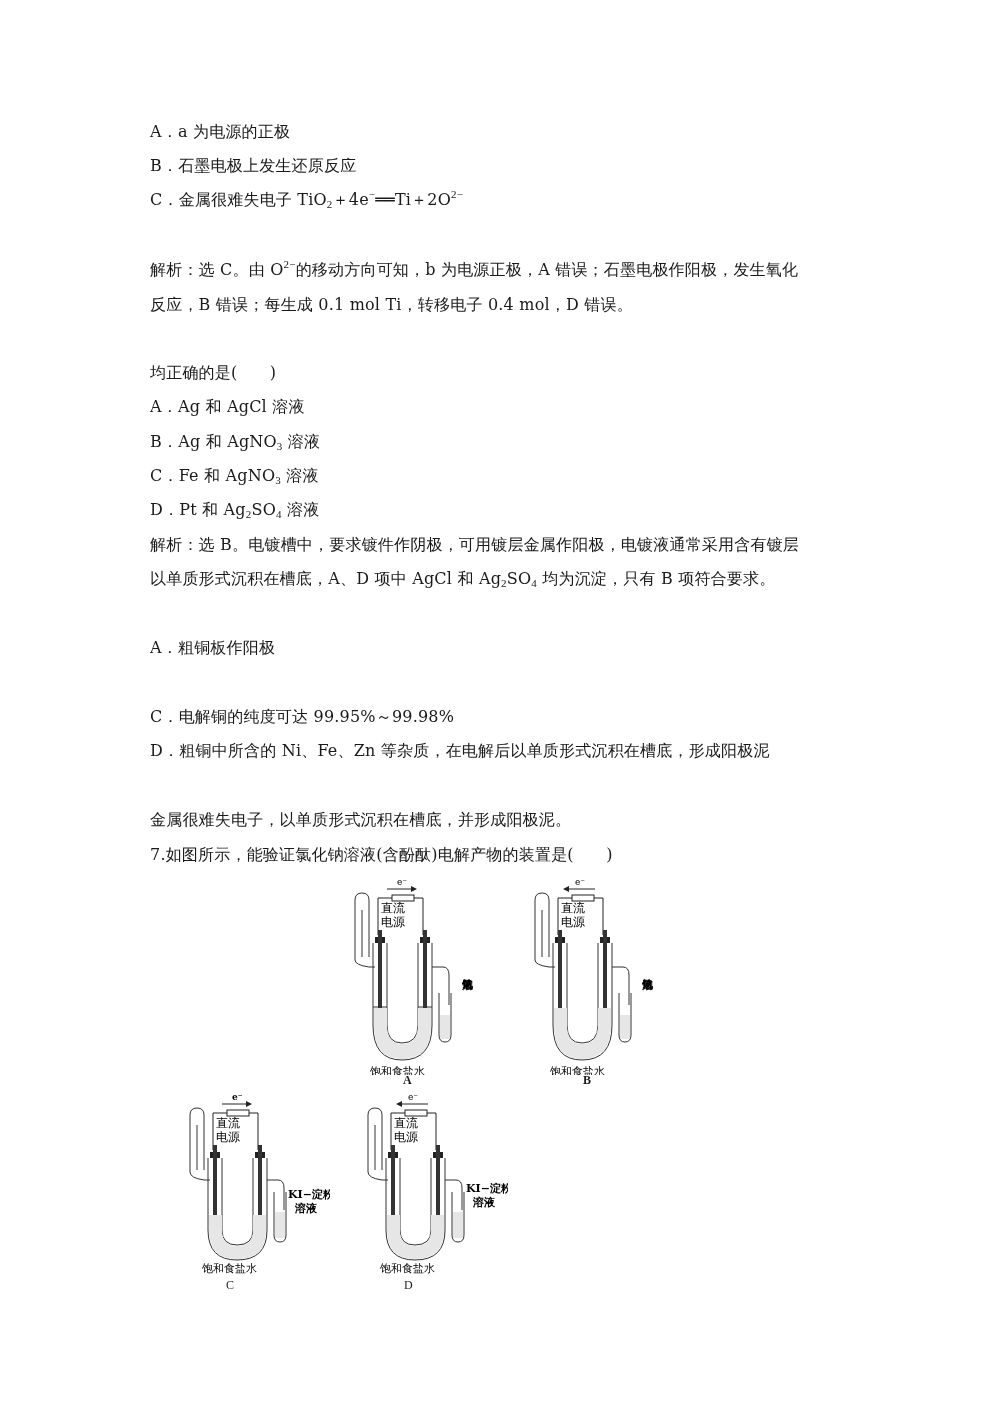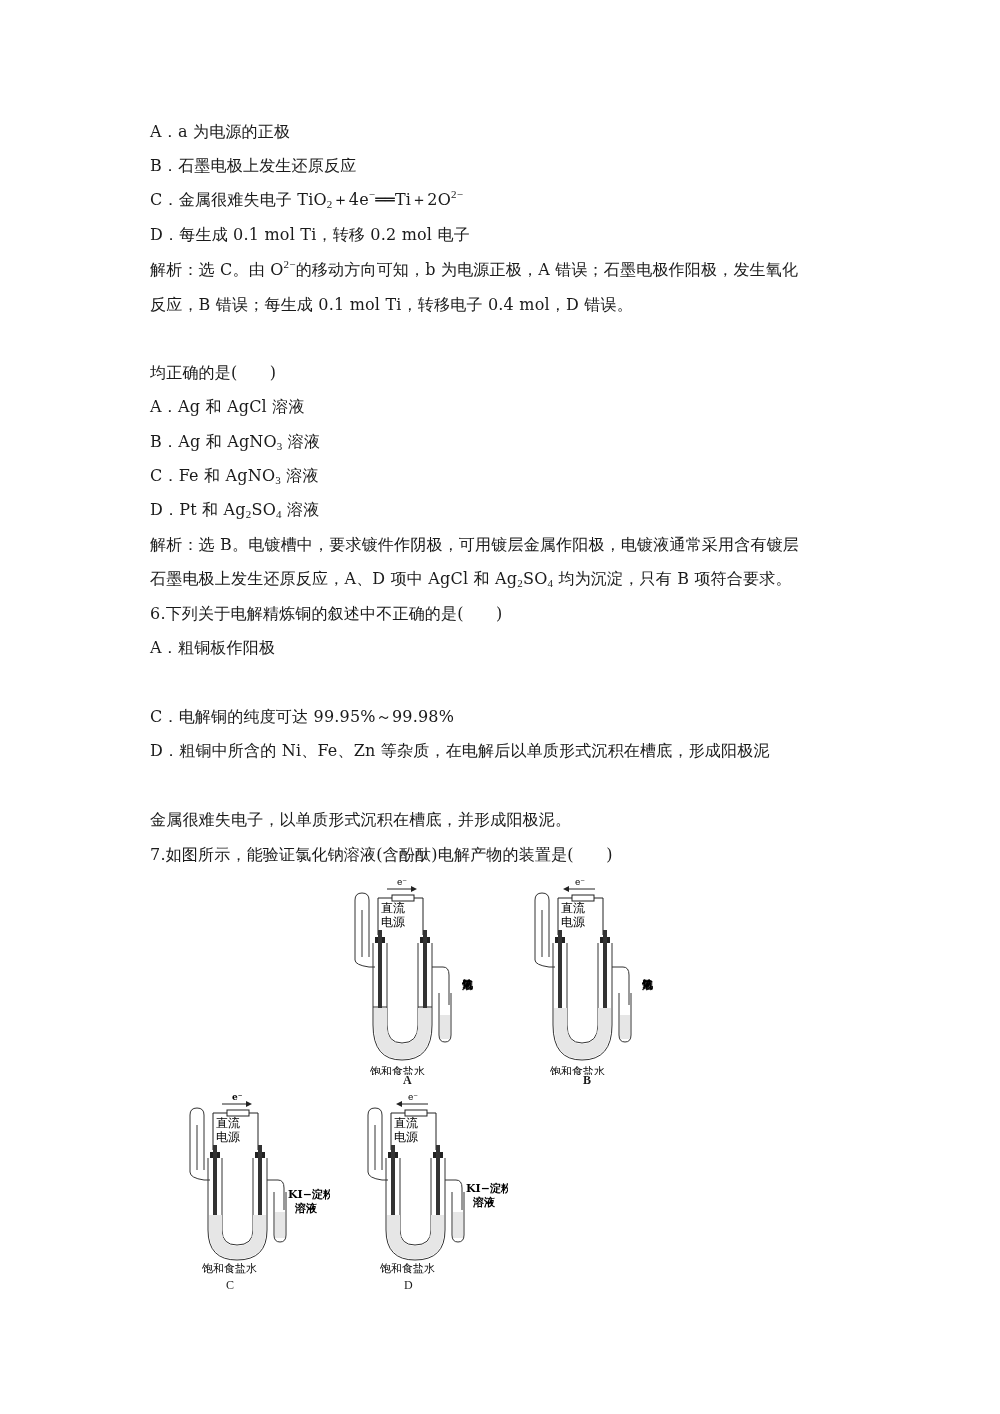--- a/index.html
+++ b/index.html
@@ -22,23 +22,20 @@
 
   <div class="line" style="top:122px">
     <span>A．</span><span>a 为电源的正极</span>
   </div>
   <div class="line" style="top:156px">
     <span>B．</span><span>石墨电极上发生还原反应</span>
   </div>
   <div class="line" style="top:190px">
     <span>C．</span><span>金属很难失电子 TiO</span><sub>2</sub><span>＋4e</span><sup>−</sup><span>══Ti＋2O</span><sup>2−</sup>
   </div>
-  <div class="line" style="top:225px">
-    <span>D．</span><span>每生成 0.1 mol Ti，转移 0.2 mol 电子</span>
-  </div>
 
   <div class="line" style="top:260px">
     <span>解析：选 C。由 O</span><sup>2−</sup><span>的移动方向可知，b 为电源正极，A 错误；石墨电极作阳极，发生氧化</span>
   </div>
   <div class="line" style="top:295px">反应，B 错误；每生成 0.1 mol Ti，转移电子 0.4 mol，D 错误。</div>
 
   <div class="line" style="top:363px">均正确的是(　　)</div>
 
   <div class="line" style="top:397px">
     <span>A．</span><span>Ag 和 AgCl 溶液</span>
@@ -48,24 +45,23 @@
   </div>
   <div class="line" style="top:466px">
     <span>C．</span><span>Fe 和 AgNO</span><sub>3</sub><span> 溶液</span>
   </div>
   <div class="line" style="top:500px">
     <span>D．</span><span>Pt 和 Ag</span><sub>2</sub><span>SO</span><sub>4</sub><span> 溶液</span>
   </div>
 
   <div class="line" style="top:535px">解析：选 B。电镀槽中，要求镀件作阴极，可用镀层金属作阳极，电镀液通常采用含有镀层</div>
   <div class="line" style="top:569px">
-    <span>石墨电极上发生还原反应，A、D 项中 AgCl 和 Ag</span><sub>2</sub><span>SO</span><sub>4</sub><span> 均为沉淀，只有 B 项符合要求。</span>
+    <span>以单质形式沉积在槽底，A、D 项中 AgCl 和 Ag</span><sub>2</sub><span>SO</span><sub>4</sub><span> 均为沉淀，只有 B 项符合要求。</span>
   </div>
 
-  <div class="line" style="top:604px">6.下列关于电解精炼铜的叙述中不正确的是(　　)</div>
   <div class="line" style="top:638px">
     <span>A．</span><span>粗铜板作阳极</span>
   </div>
   <div class="line" style="top:707px">
     <span>C．</span><span>电解铜的纯度可达 99.95%～99.98%</span>
   </div>
   <div class="line" style="top:741px">
     <span>D．</span><span>粗铜中所含的 Ni、Fe、Zn 等杂质，在电解后以单质形式沉积在槽底，形成阳极泥</span>
   </div>
   <div class="line" style="top:810px">金属很难失电子，以单质形式沉积在槽底，并形成阳极泥。</div>

